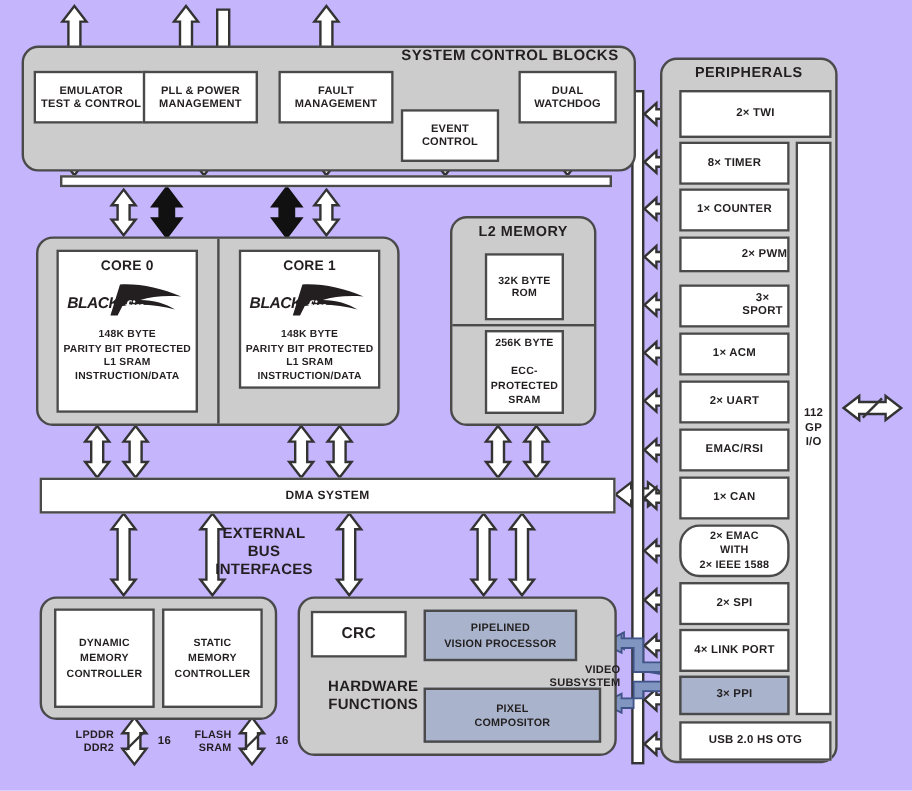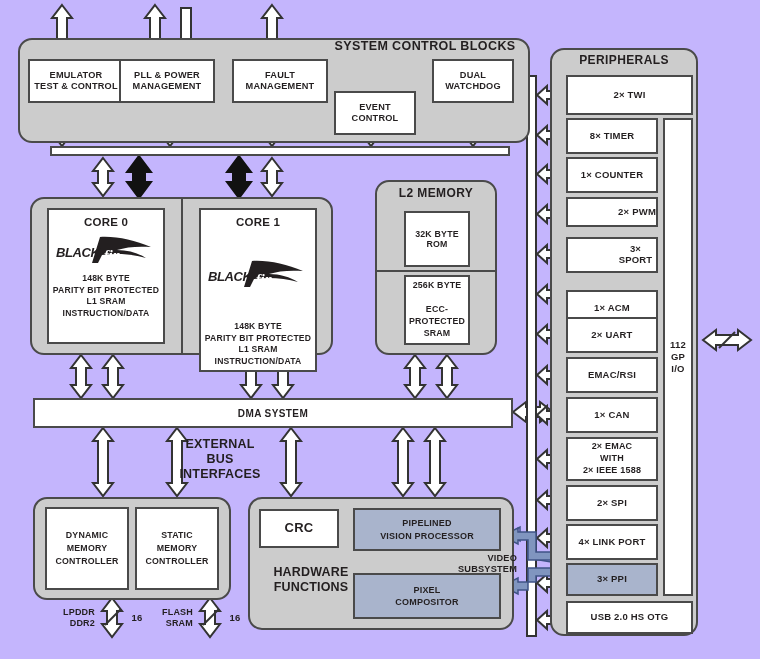--- a/index.html
+++ b/index.html
@@ -187,21 +187,21 @@
       </svg>
     </div>
     <div style="margin-top:6px;font-size:8.6px;line-height:1.35;">
       <span>148K BYTE</span><br>
       <span>PARITY BIT PROTECTED</span><br>
       <span>L1 SRAM</span><br>
       <span>INSTRUCTION/DATA</span>
     </div>
   </div>
 
-  <div class="blk" style="left:199px;top:208px;width:118px;height:164px;flex-direction:column;justify-content:flex-start;padding-top:6px;font-size:11px;gap:24px;">
+  <div class="blk" style="left:199px;top:208px;width:118px;height:116px;flex-direction:column;justify-content:flex-start;padding-top:6px;font-size:11px;">
     <div style="font-size:11.5px;">CORE 1</div>
     <div class="bf" style="position:relative;margin-top:4px;">
       <svg viewBox="0 0 104 34" width="104" height="34">
         <path d="M46,4 C62,3 80,7 97,14 C84,13 72,14 63,17 C74,17 84,20 92,25
                  C78,21 62,20 48,22 L44,30 L38,30 Z" fill="#231f20"></path>
         <text x="2" y="24" font-family="Liberation Sans, sans-serif" font-size="13" font-weight="bold" font-style="italic" fill="#231f20" letter-spacing="-0.4">BLACK</text>
         <text x="50" y="27" font-family="Liberation Serif, serif" font-size="14" font-weight="bold" font-style="italic" fill="#ffffff">fin</text>
       </svg>
     </div>
     <div style="margin-top:6px;font-size:8.6px;line-height:1.35;">
@@ -271,21 +271,21 @@
 
   <div class="grp" style="left:248px;top:497px;width:266px;height:133px;"></div>
   <div class="blk" style="left:259px;top:509px;width:80px;height:39px;font-size:13px;">
     <span>CRC</span>
   </div>
   <div class="plain-label" style="left:251px;top:565px;width:96px;font-size:12.5px;padding-left:12px;">
     <span>HARDWARE</span><br>
     <span>FUNCTIONS</span>
   </div>
 
-  <div class="blk hl" style="left:353px;top:508px;width:148px;height:43px;font-size:9px;line-height:1.35;">
+  <div class="blk hl" style="left:353px;top:508px;width:128px;height:43px;font-size:9px;line-height:1.35;">
     <span>
       <span>PIPELINED</span><br>
       <span>VISION PROCESSOR</span>
     </span>
   </div>
   <div class="blk hl" style="left:353px;top:573px;width:148px;height:46px;font-size:9px;line-height:1.35;">
     <span>
       <span>PIXEL</span><br>
       <span>COMPOSITOR</span>
     </span>
@@ -312,33 +312,33 @@
   </div>
   <div class="blk" style="left:566px;top:157px;width:92px;height:36px;font-size:9.5px;">
     <span>1× COUNTER</span>
   </div>
   <div class="blk" style="left:566px;top:197px;width:92px;height:30px;font-size:9.5px;justify-content:flex-end;">
     <span>2× PWM</span>
   </div>
   <div class="blk" style="left:566px;top:237px;width:92px;height:36px;font-size:9.5px;padding-left:47px;">
     <span>3× SPORT</span>
   </div>
-  <div class="blk" style="left:566px;top:277px;width:92px;height:36px;font-size:9.5px;margin-top:13px;">
+  <div class="blk" style="left:566px;top:277px;width:92px;height:36px;font-size:9.5px;">
     <span>1× ACM</span>
   </div>
   <div class="blk" style="left:566px;top:317px;width:92px;height:36px;font-size:9.5px;">
     <span>2× UART</span>
   </div>
   <div class="blk" style="left:566px;top:357px;width:92px;height:36px;font-size:9.5px;">
     <span>EMAC/RSI</span>
   </div>
   <div class="blk" style="left:566px;top:397px;width:92px;height:36px;font-size:9.5px;">
     <span>1× CAN</span>
   </div>
-  <div class="blk" style="left:566px;top:437px;width:92px;height:44px;font-size:9px;line-height:1.3;white-space:pre-line;">
+  <div class="blk" style="left:566px;top:437px;width:92px;height:44px;font-size:9px;line-height:1.3;white-space:pre-line;border-radius:17px;">
     <span>2× EMAC
 WITH
 2× IEEE 1588</span>
   </div>
   <div class="blk" style="left:566px;top:485px;width:92px;height:36px;font-size:9.5px;">
     <span>2× SPI</span>
   </div>
   <div class="blk" style="left:566px;top:524px;width:92px;height:36px;font-size:9.5px;">
     <span>4× LINK PORT</span>
   </div>

